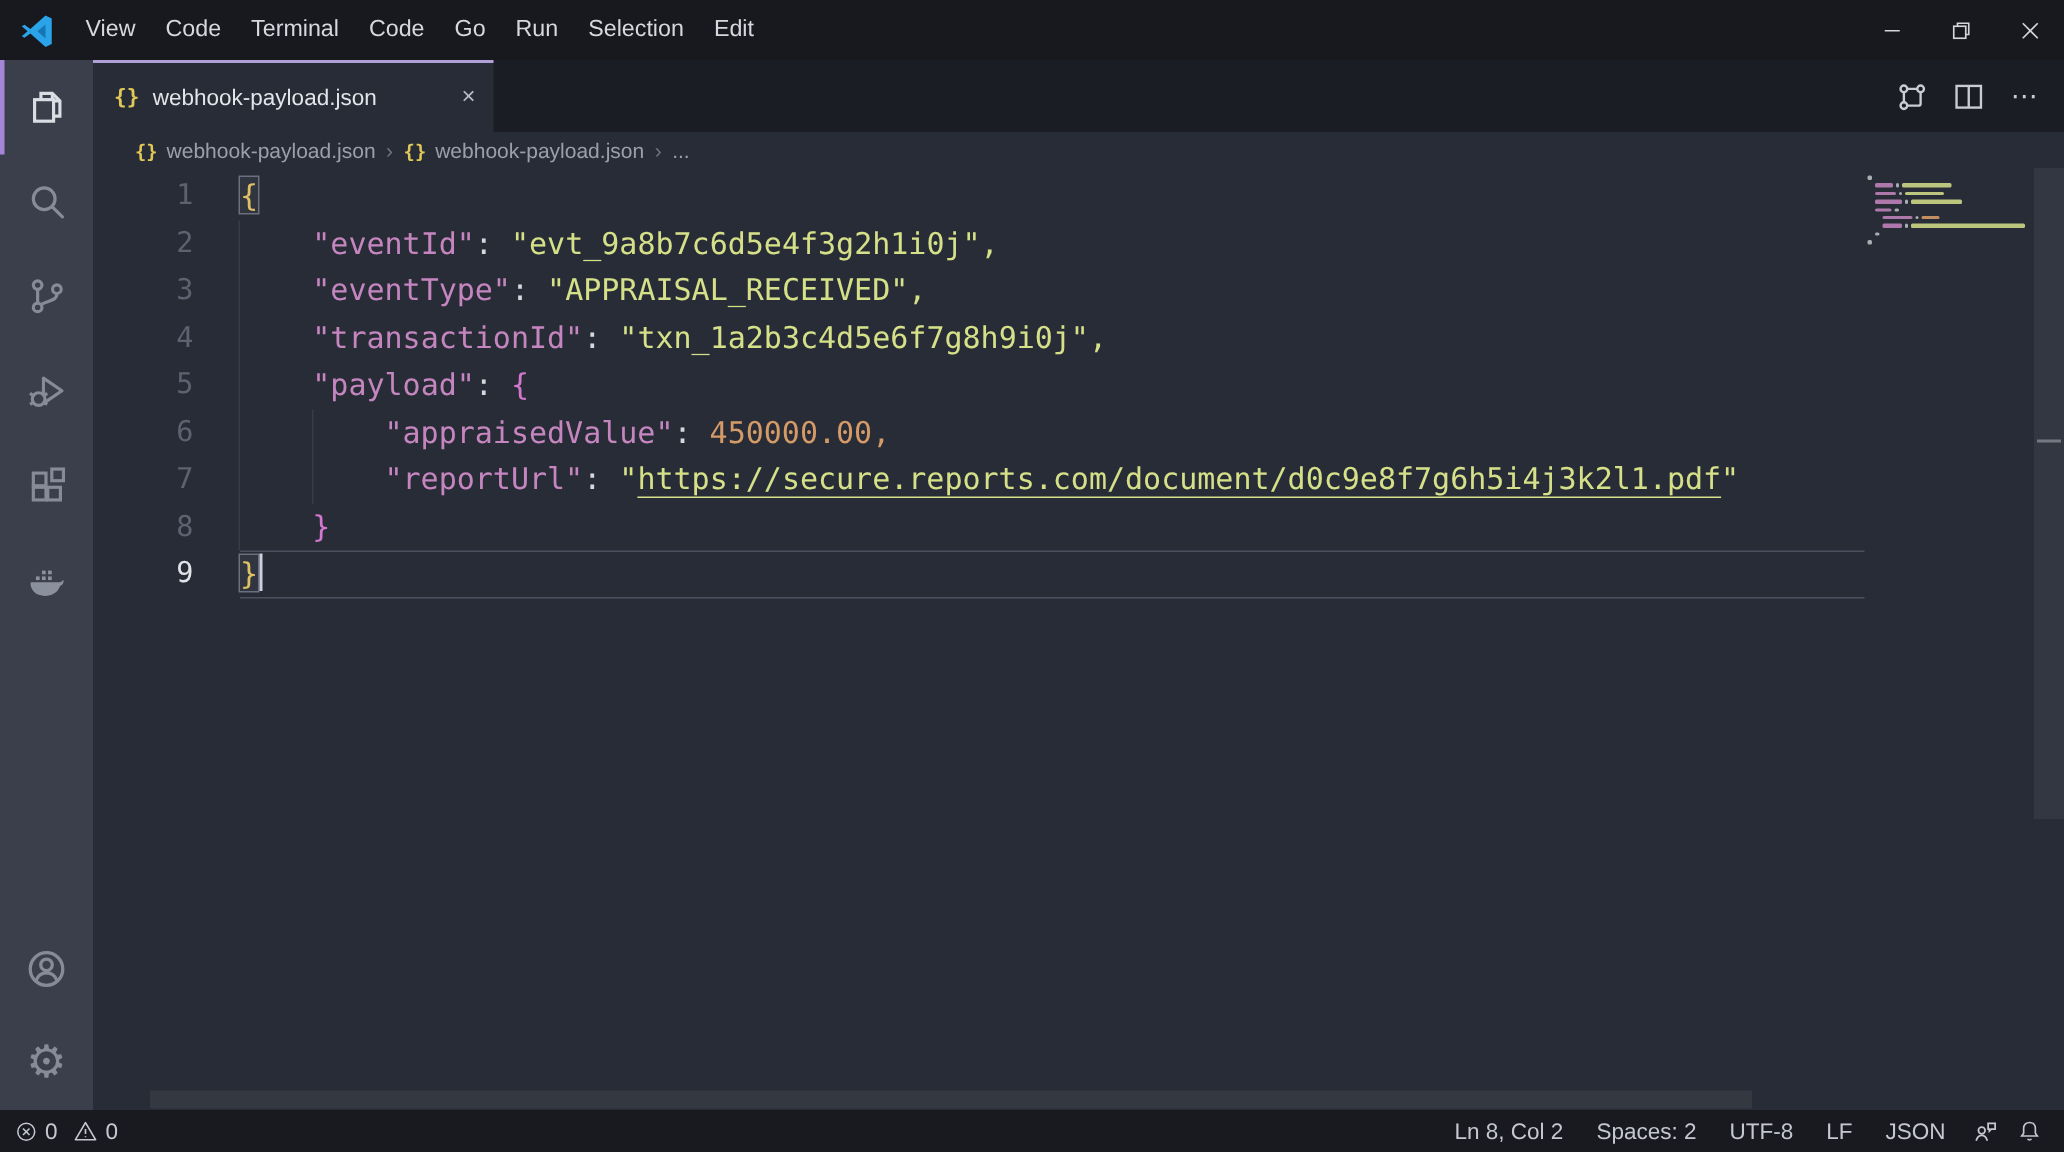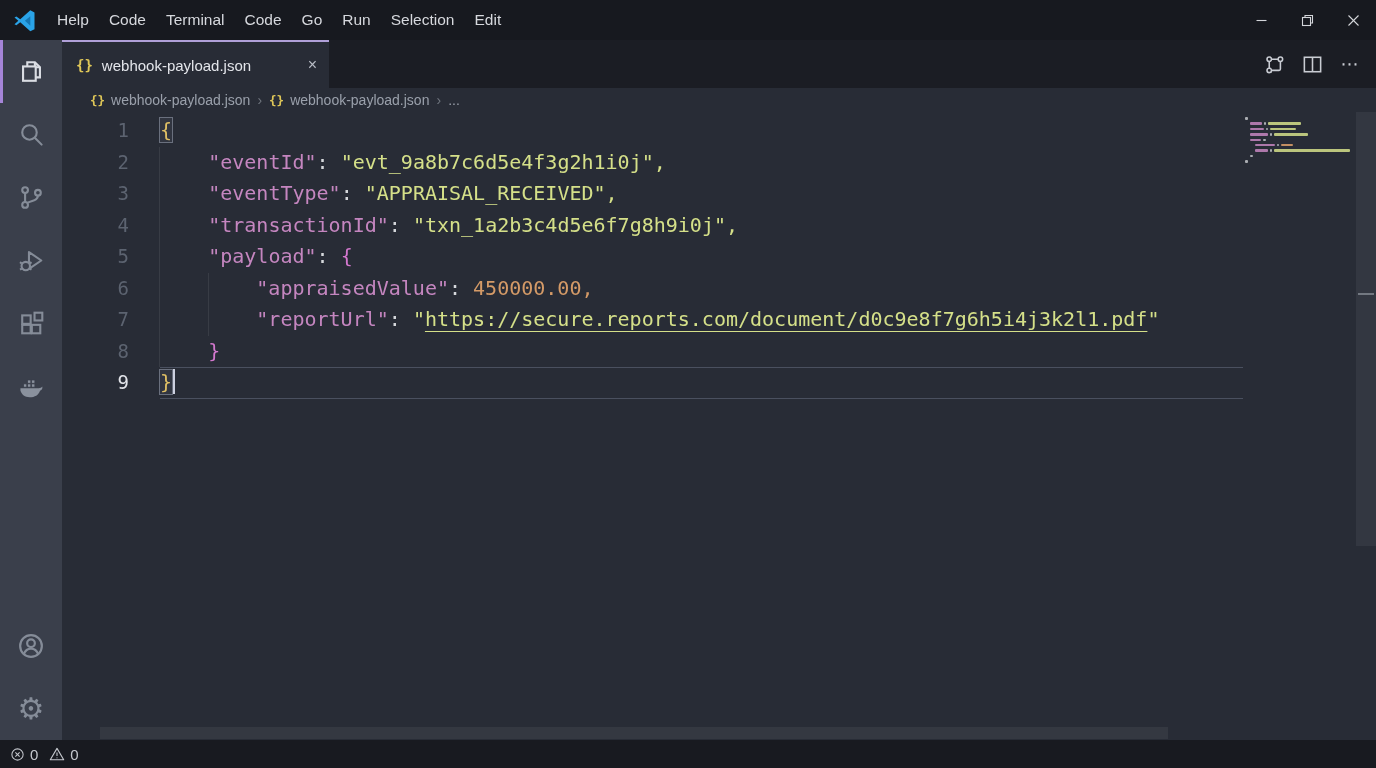--- a/index.html
+++ b/index.html
@@ -108,21 +108,21 @@
 <body>
 
 <div class="titlebar">
   <span class="logo">
     <svg width="25" height="25" viewBox="0 0 24 24">
       <path fill="#2aa3e8" d="M17.6 2.2 L7.9 10.9 L4.2 8.1 L2.4 9.1 L6.1 12.3 L2.4 15.5 L4.2 16.5 L7.9 13.7 L17.6 22.4 L21.6 20.4 V4.2 Z"></path>
       <path fill="#1576b3" d="M17.6 8 V17 L12.4 12.3 Z"></path>
     </svg>
   </span>
   <div class="menubar">
-      <div class="menu-item">Help</div>
+      <div class="menu-item">View</div>
       <div class="menu-item">Code</div>
       <div class="menu-item">Terminal</div>
       <div class="menu-item">Code</div>
       <div class="menu-item">Go</div>
       <div class="menu-item">Run</div>
       <div class="menu-item">Selection</div>
       <div class="menu-item">Edit</div>
     </div>
   <div class="win-controls">
     <div class="win-btn">
@@ -328,13 +328,33 @@
     <span>0</span>
     <span class="sb-icon" style="width:auto;margin-left:6px">
       <svg width="16" height="16" viewBox="0 0 16 16" stroke-linejoin="round">
           <path d="M8 2.4 L14.7 13.8 H1.3 Z"></path>
           <line x1="8" y1="6.6" x2="8" y2="10"></line>
           <line x1="8" y1="11.5" x2="8" y2="12.2"></line>
         </svg>
     </span>
     <span>0</span>
   </div>
+  <div class="sb-right">
+    <span class="sb-item sb-gen">Ln 8, Col 2</span>
+    <span class="sb-item sb-gen">Spaces: 2</span>
+    <span class="sb-item sb-gen">UTF-8</span>
+    <span class="sb-item sb-gen">LF</span>
+    <span class="sb-item sb-gen">JSON</span>
+    <span class="sb-icon">
+      <svg width="17" height="17" viewBox="0 0 16 16">
+          <circle cx="5.8" cy="7.2" r="2.1"></circle>
+          <path d="M2.3 13.6 C2.9 11.3 4.2 10.2 5.8 10.2 S8.7 11.3 9.3 13.6"></path>
+          <path d="M9.8 2.8 H14.2 V6.4 H11.8 L10.6 7.6 V6.4 H9.8 Z"></path>
+        </svg>
+    </span>
+    <span class="sb-icon">
+      <svg width="16" height="16" viewBox="0 0 16 16">
+          <path d="M8 2.3 C10.4 2.3 11.9 4 11.9 6.2 V9.5 L13.2 11.3 H2.8 L4.1 9.5 V6.2 C4.1 4 5.6 2.3 8 2.3 Z"></path>
+          <path d="M6.8 13.2 A1.3 1.3 0 0 0 9.2 13.2"></path>
+        </svg>
+    </span>
+  </div>
 </div>
 
 </body></html>

